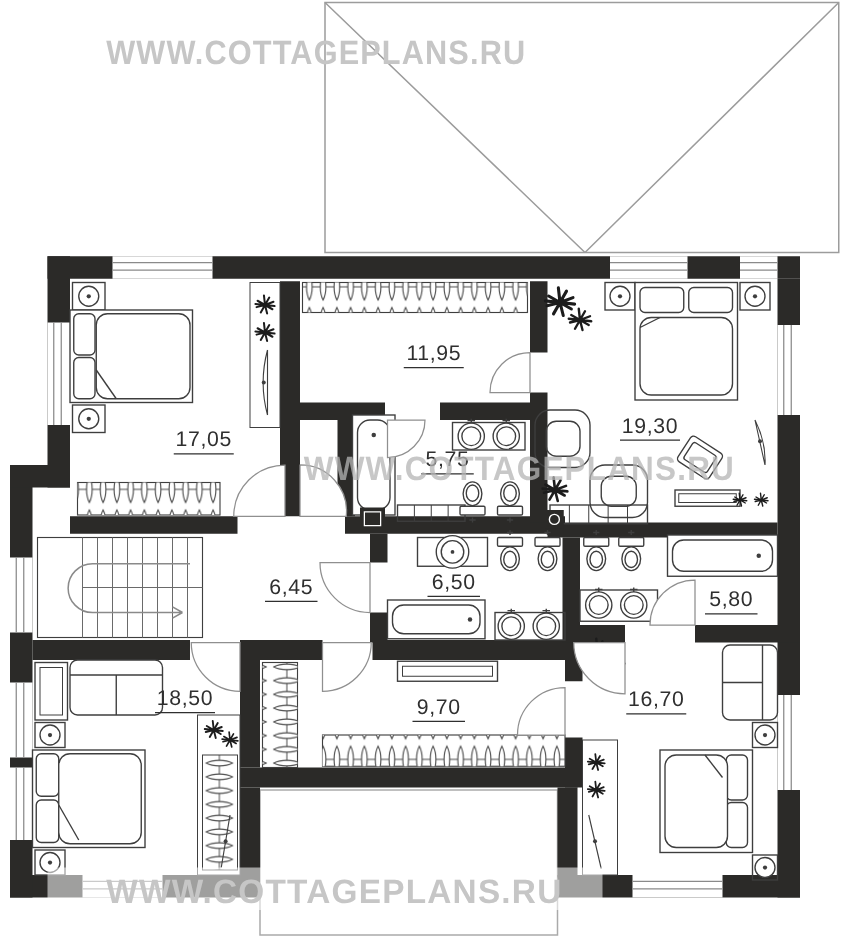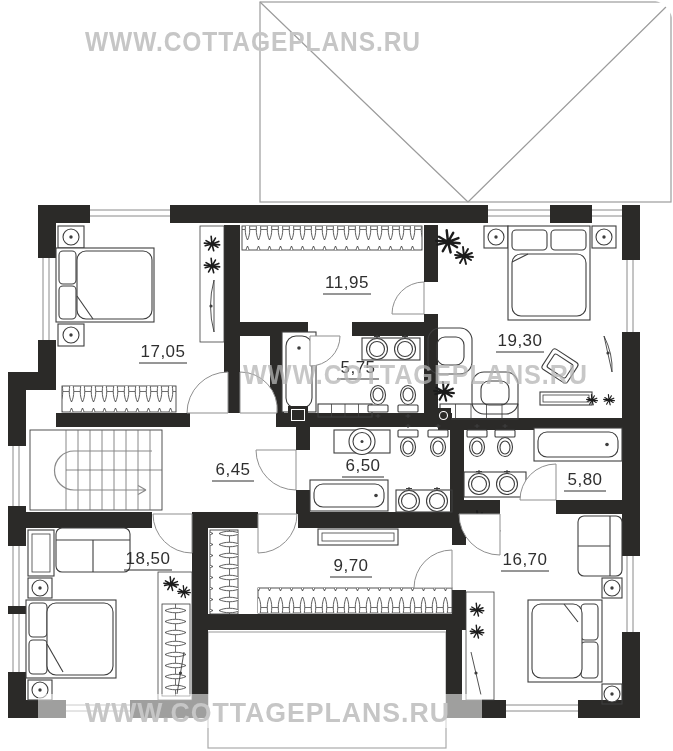--- a/index.html
+++ b/index.html
@@ -1,17 +1,17 @@
 <!DOCTYPE html>
 <html><head>
 <meta charset="utf-8">
 <style>
   html,body{margin:0;padding:0;background:#fff;}
   .canvas{position:relative;width:673px;height:751px;background:#fff;overflow:hidden;
-          font-family:"Liberation Sans", sans-serif;border-radius:24px;}
+          font-family:"Liberation Sans", sans-serif;}
   svg text{font-family:"Liberation Sans", sans-serif;}
   .room-label{font-size:17px;fill:#2f2f2f;letter-spacing:0.5px;}
   .wm{font-weight:bold;letter-spacing:1px;}
 </style>
 </head>
 <body>
 
 <div class="canvas">
 <svg width="673" height="751" viewBox="0 0 673 751" xmlns="http://www.w3.org/2000/svg">
 

